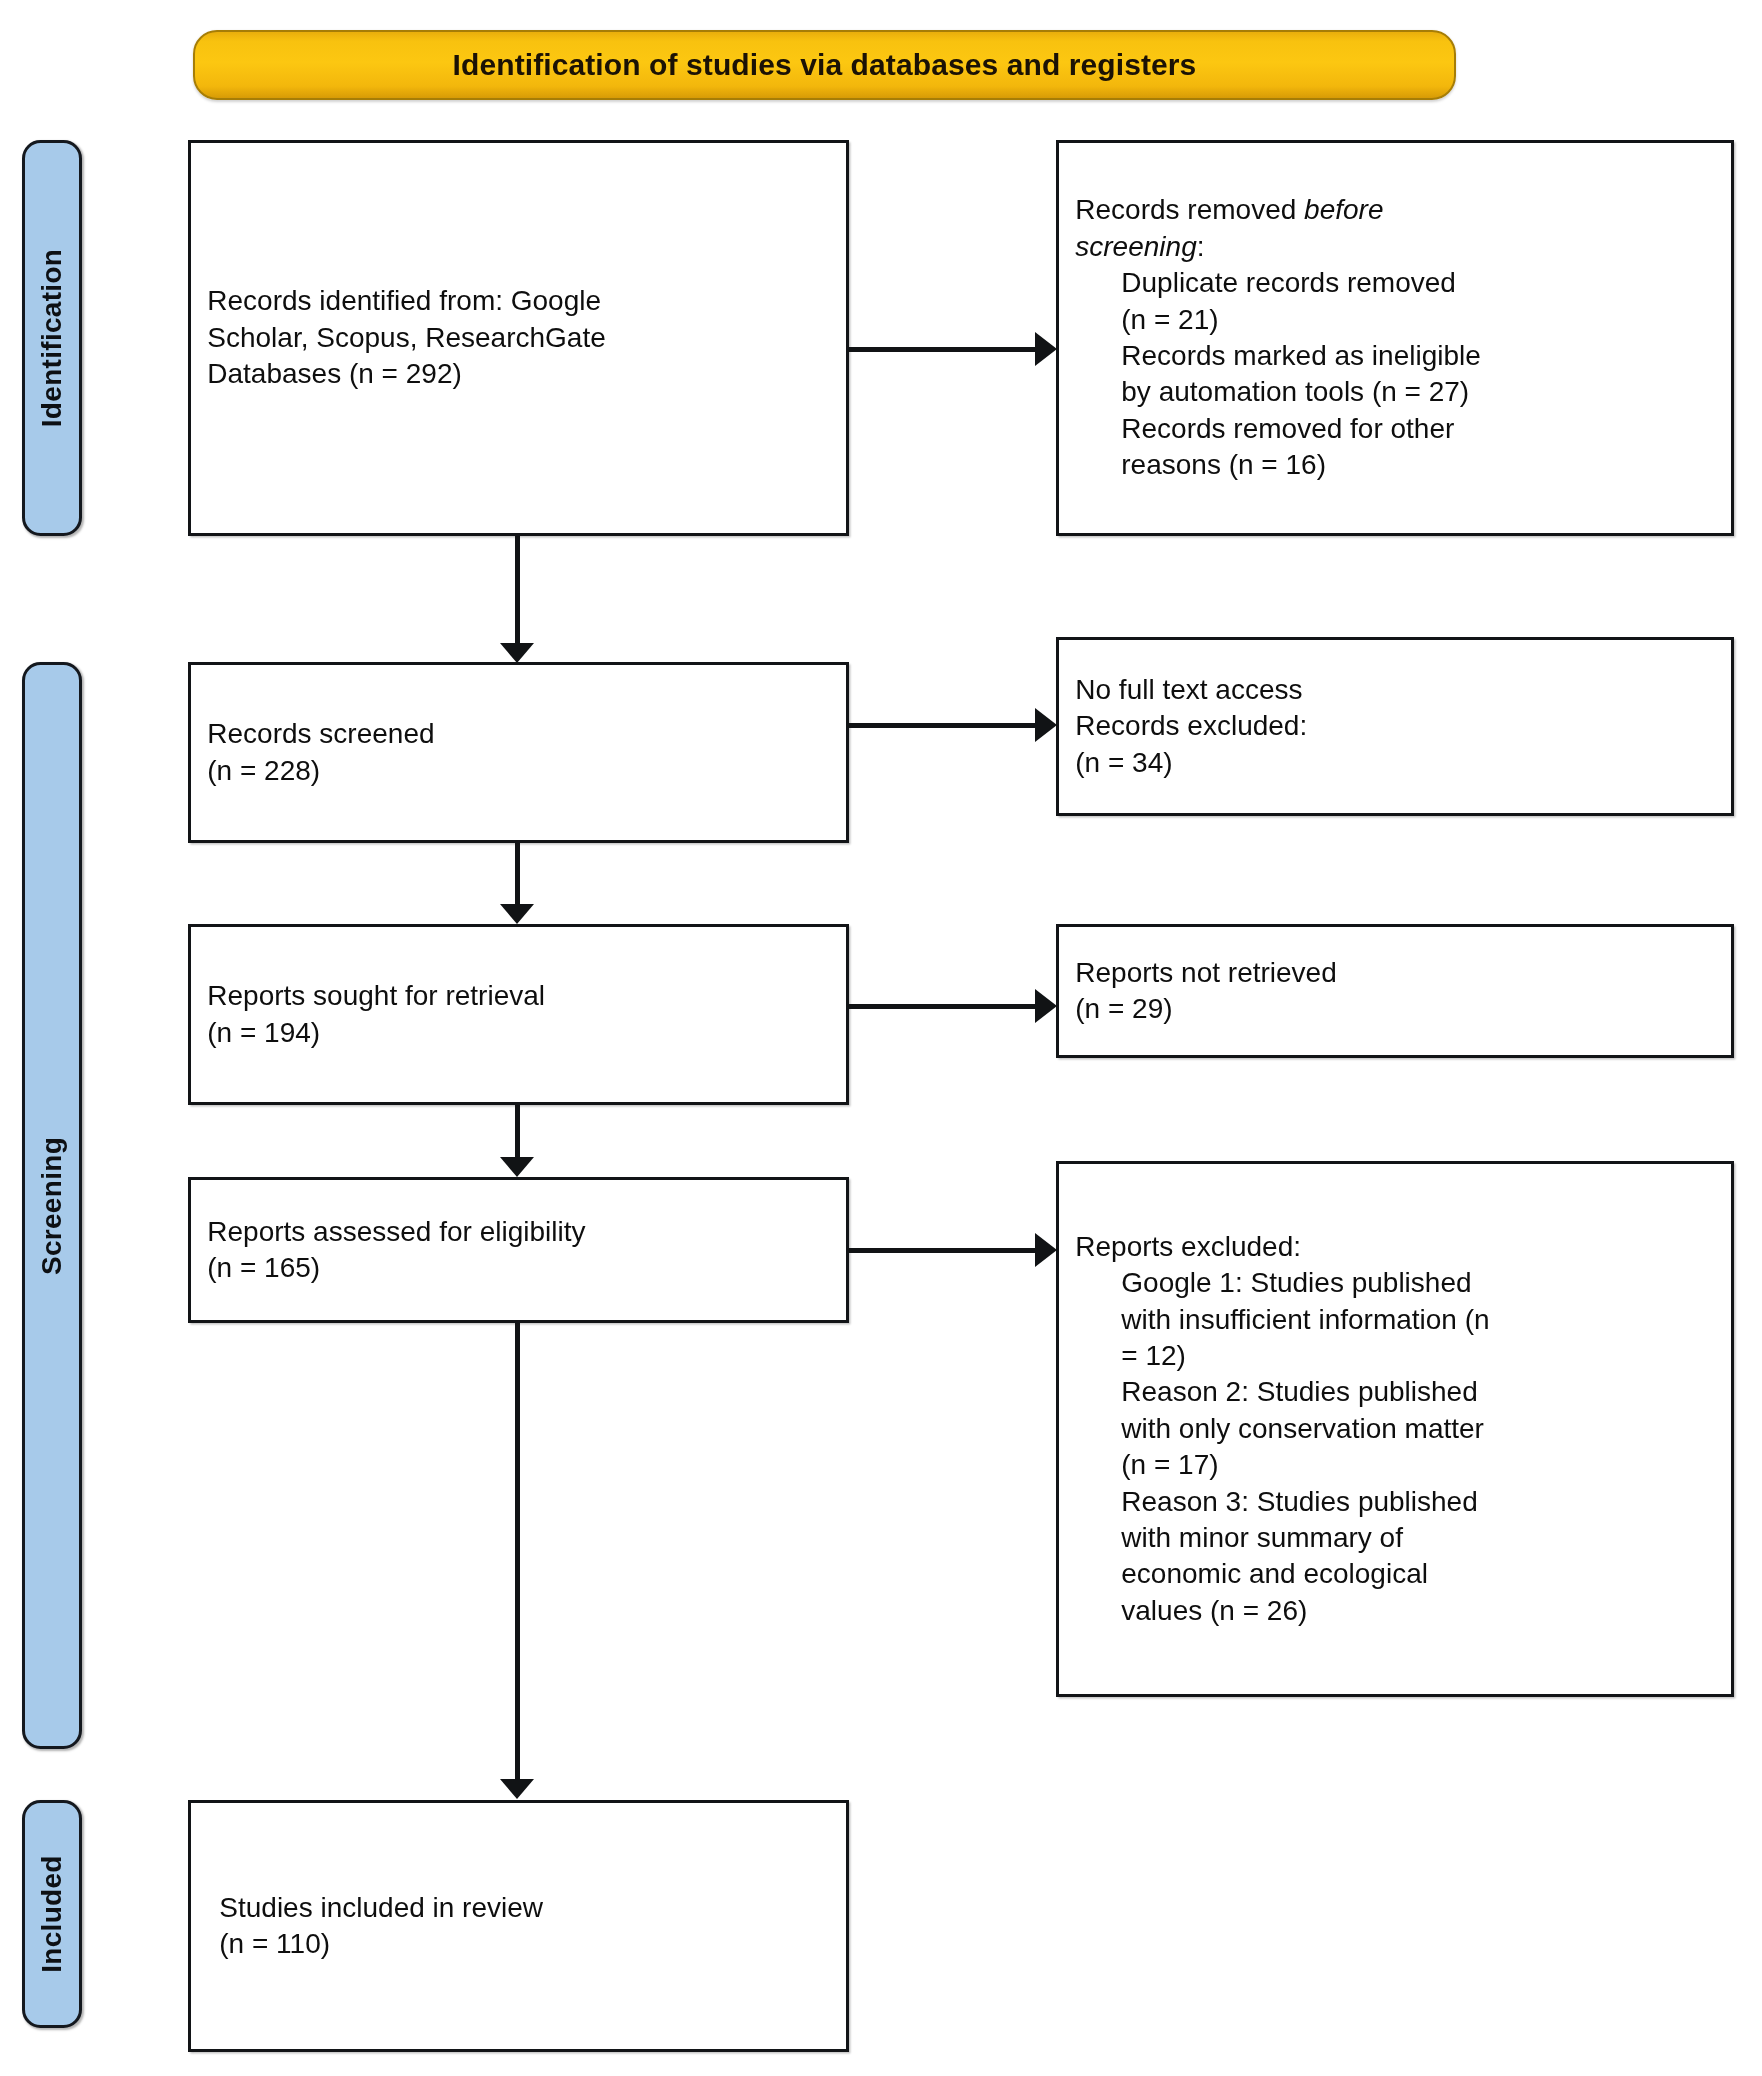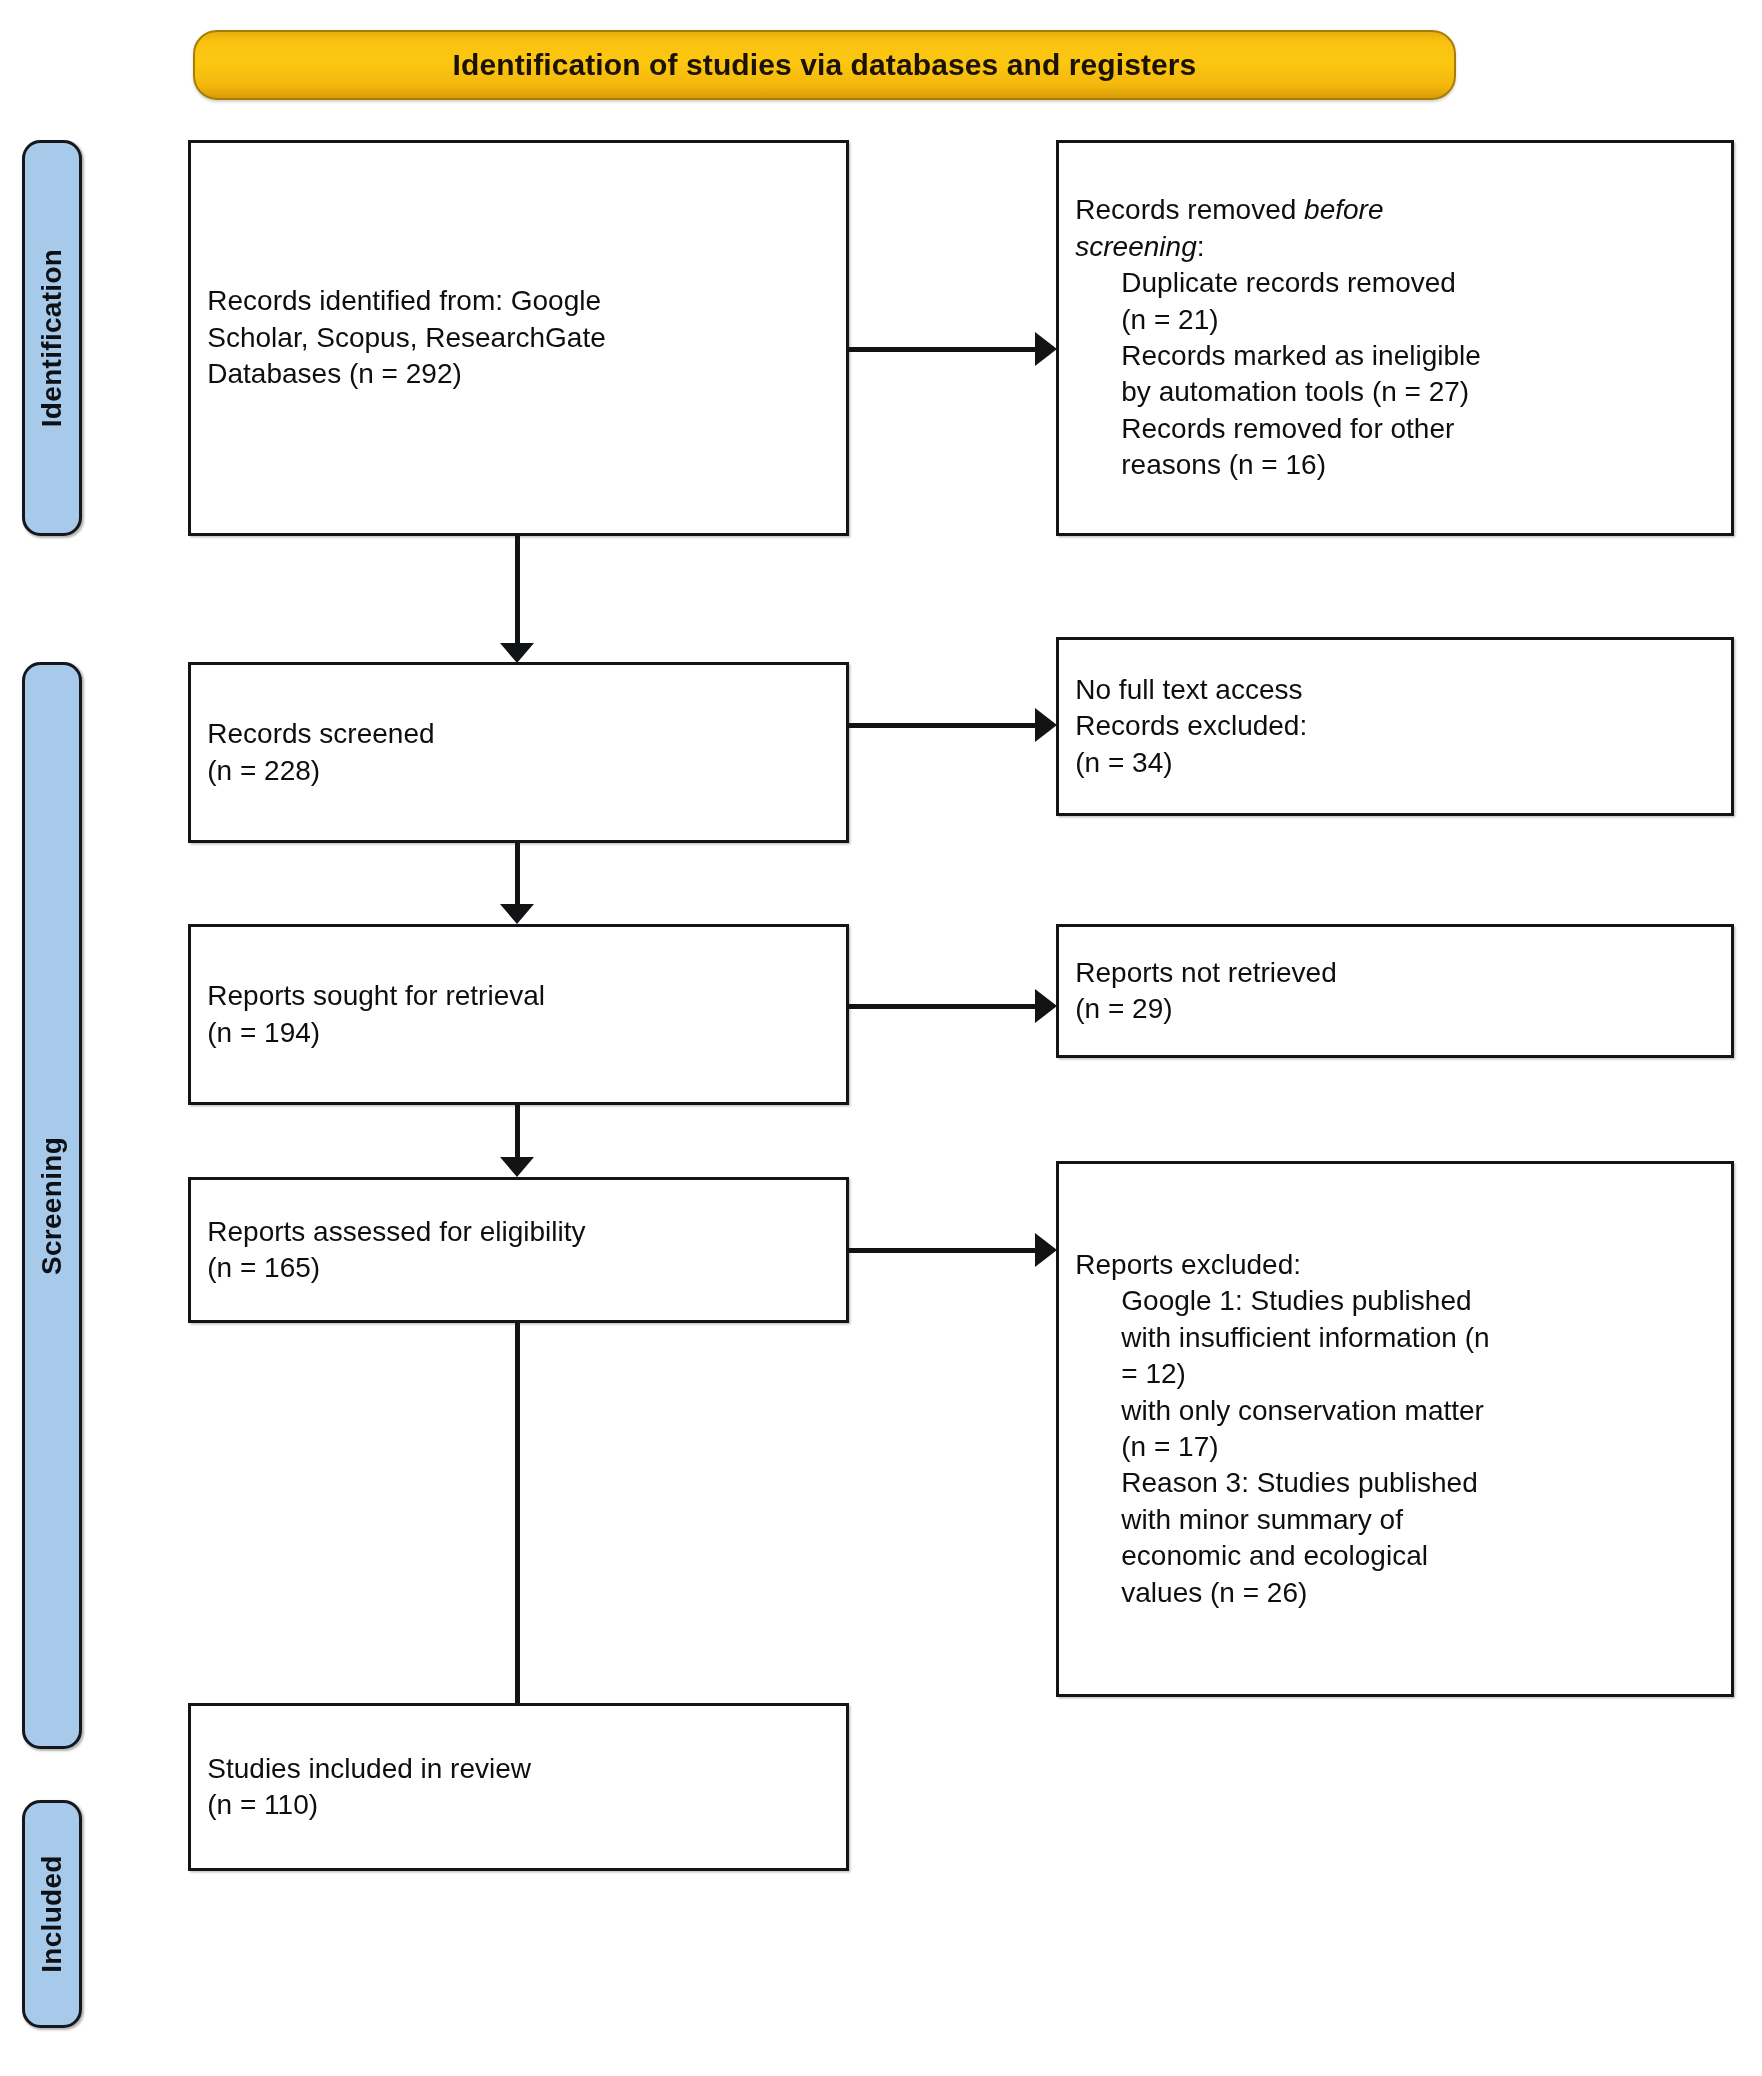--- a/index.html
+++ b/index.html
@@ -93,21 +93,21 @@
   }
   .box-text .ln { display: block; }
   .box-text .indent { padding-left: 46px; }
   .box-text i { font-style: italic; }
 
   
   #box-identified   { left: 188px; top: 140px;  width: 661px; height: 396px; }
   #box-screened     { left: 188px; top: 662px; width: 661px; height: 181px; }
   #box-sought       { left: 188px; top: 924px; width: 661px; height: 181px; }
   #box-assessed     { left: 188px; top: 1177px; width: 661px; height: 146px; }
-  #box-included     { left: 188px; top: 1703px; width: 661px; height: 168px; }
+  #box-included     { left: 188px; top: 1800px; width: 661px; height: 252px; padding-left: 12px; }
 
   
   #box-removed      { left: 1056px; top: 140px;  width: 678px; height: 396px; }
   #box-excluded-rec { left: 1056px; top: 637px; width: 678px; height: 179px; }
   #box-not-retrieved{ left: 1056px; top: 924px; width: 678px; height: 134px; }
   #box-excluded-rep { left: 1056px; top: 1161px; width: 678px; height: 536px; }
 
   
   .arrow-v {
     position: absolute;
@@ -238,20 +238,21 @@
       <span class="ln">(n = 165)</span>
     </div>
   </div>
 
   <div class="box" id="box-excluded-rep">
     <div class="box-text">
       <span class="ln">Reports excluded:</span>
       <span class="ln indent">Google 1: Studies published</span>
       <span class="ln indent">with insufficient information (n</span>
       <span class="ln indent">= 12)</span>
+      <span class="ln indent">Reason 2: Studies published</span>
       <span class="ln indent">with only conservation matter</span>
       <span class="ln indent">(n = 17)</span>
       <span class="ln indent">Reason 3: Studies published</span>
       <span class="ln indent">with minor summary of</span>
       <span class="ln indent">economic and ecological</span>
       <span class="ln indent">values (n = 26)</span>
     </div>
   </div>
 
   <div class="arrow-h" id="conn-h4"></div>

